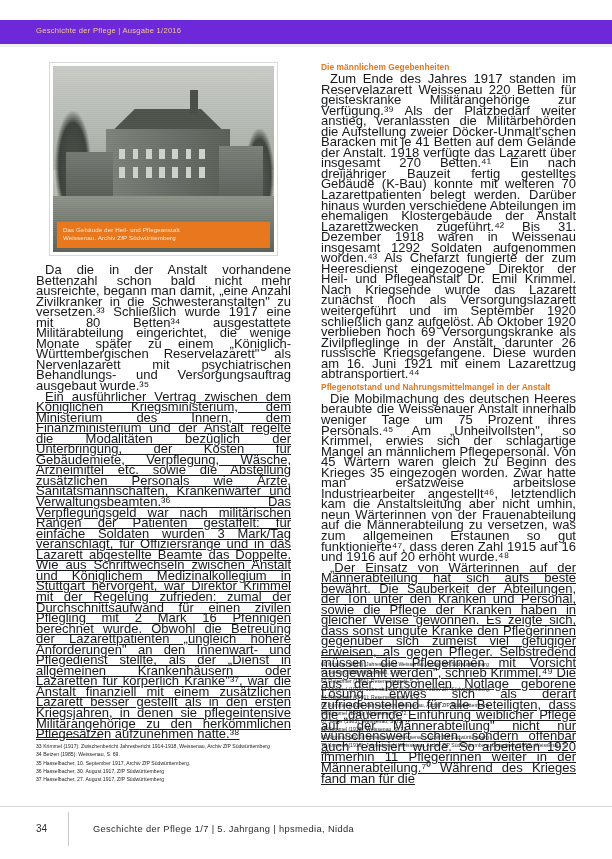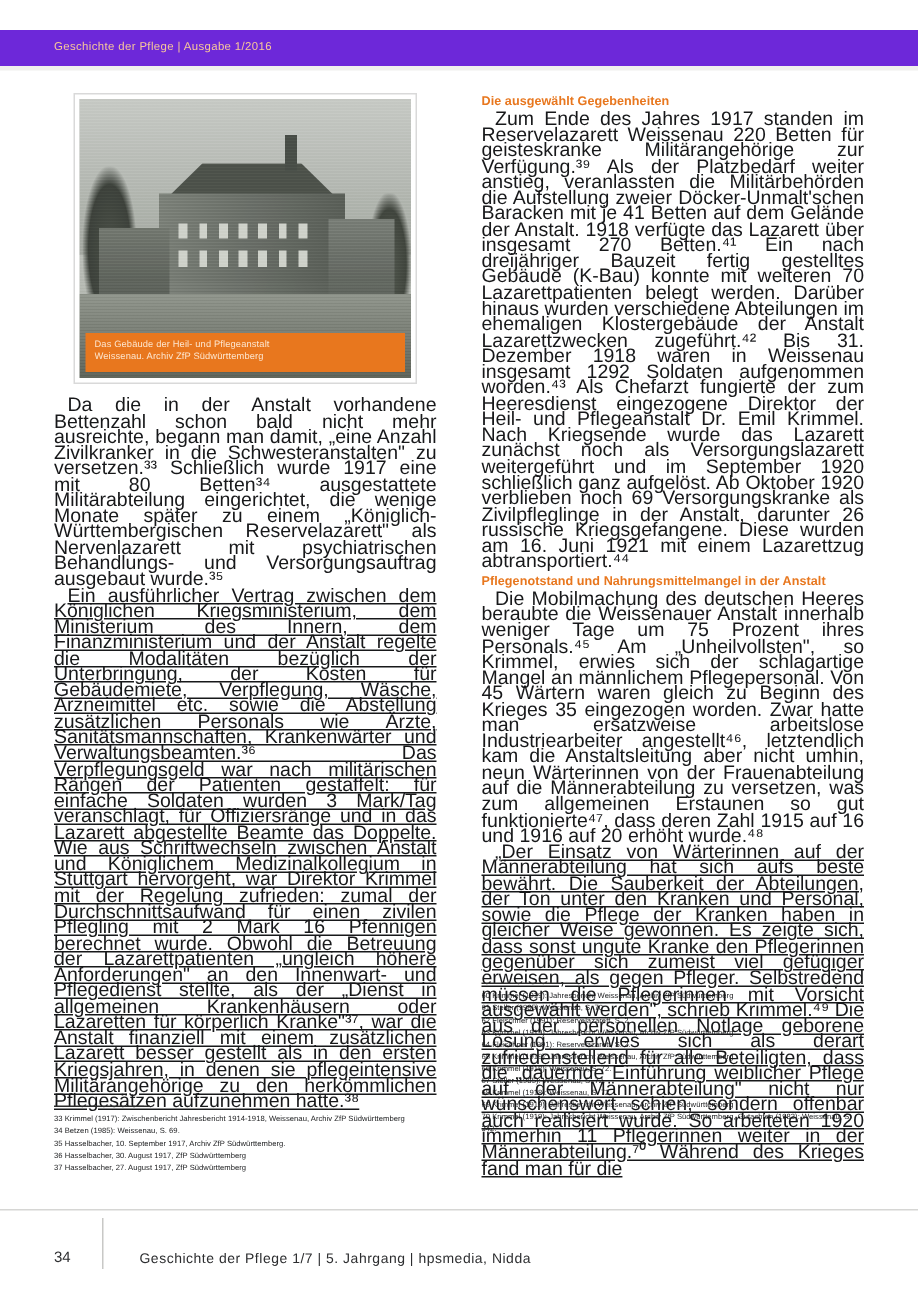--- a/index.html
+++ b/index.html
@@ -220,21 +220,21 @@
     height: 1px;
     background: #d6d6d4;
   }
   .footer {
     position: absolute;
     left: 36px;
     top: 812px;
     width: 540px;
     height: 34px;
     display: flex;
-    align-items: flex-end;
+    align-items: center;
   }
   .folio {
     font-size: 10px;
     color: #2c2d2f;
     width: 26px;
     line-height: 14px;
   }
   .folio-divider {
     width: 1px;
     height: 34px;
@@ -304,21 +304,21 @@
   <div class="fn-block" style="left:36px; top:737px;">
     <div class="fn-rule"></div>
     <div class="fn-item wrap">33 Krimmel (1917): Zwischenbericht Jahresbericht 1914-1918, Weissenau, Archiv ZfP Südwürttemberg</div>
     <div class="fn-item">34 Betzen (1985): Weissenau, S. 69.</div>
     <div class="fn-item">35 Hasselbacher, 10. September 1917, Archiv ZfP Südwürttemberg.</div>
     <div class="fn-item">36 Hasselbacher, 30. August 1917, ZfP Südwürttemberg</div>
     <div class="fn-item">37 Hasselbacher, 27. August 1917, ZfP Südwürttemberg</div>
   </div>
 
   <div class="col col-right">
-    <h2 class="section-head">Die ausgewählt Gegebenheiten</h2>
+    <h2 class="section-head">Die männlichem Gegebenheiten</h2>
     <p class="body">Zum Ende des Jahres 1917 standen im Reservelazarett Weissenau 220 Betten für geisteskranke Militärangehörige zur Verfügung.³⁹ Als der Platzbedarf weiter anstieg, veranlassten die Militärbehörden die Aufstellung zweier Döcker-Unmalt'schen Baracken mit je 41 Betten auf dem Gelände der Anstalt. 1918 verfügte das Lazarett über insgesamt 270 Betten.⁴¹ Ein nach dreijähriger Bauzeit fertig gestelltes Gebäude (K-Bau) konnte mit weiteren 70 Lazarettpatienten belegt werden. Darüber hinaus wurden verschiedene Abteilungen im ehemaligen Klostergebäude der Anstalt Lazarettzwecken zugeführt.⁴² Bis 31. Dezember 1918 waren in Weissenau insgesamt 1292 Soldaten aufgenommen worden.⁴³ Als Chefarzt fungierte der zum Heeresdienst eingezogene Direktor der Heil- und Pflegeanstalt Dr. Emil Krimmel. Nach Kriegsende wurde das Lazarett zunächst noch als Versorgungslazarett weitergeführt und im September 1920 schließlich ganz aufgelöst. Ab Oktober 1920 verblieben noch 69 Versorgungskranke als Zivilpfleglinge in der Anstalt, darunter 26 russische Kriegsgefangene. Diese wurden am 16. Juni 1921 mit einem Lazarettzug abtransportiert.⁴⁴</p>
 
     <h2 class="section-head spaced">Pflegenotstand und Nahrungsmittelmangel in der Anstalt</h2>
     <p class="body">Die Mobilmachung des deutschen Heeres beraubte die Weissenauer Anstalt innerhalb weniger Tage um 75 Prozent ihres Personals.⁴⁵ Am „Unheilvollsten", so Krimmel, erwies sich der schlagartige Mangel an männlichem Pflegepersonal. Von 45 Wärtern waren gleich zu Beginn des Krieges 35 eingezogen worden. Zwar hatte man ersatzweise arbeitslose Industriearbeiter angestellt⁴⁶, letztendlich kam die Anstaltsleitung aber nicht umhin, neun Wärterinnen von der Frauenabteilung auf die Männerabteilung zu versetzen, was zum allgemeinen Erstaunen so gut funktionierte⁴⁷, dass deren Zahl 1915 auf 16 und 1916 auf 20 erhöht wurde.⁴⁸</p>
     <p class="body spaced">„Der Einsatz von Wärterinnen auf der Männerabteilung hat sich aufs beste bewährt. Die Sauberkeit der Abteilungen, der Ton unter den Kranken und Personal, sowie die Pflege der Kranken haben in gleicher Weise gewonnen. Es zeigte sich, dass sonst ungute Kranke den Pflegerinnen gegenüber sich zumeist viel gefügiger erweisen, als gegen Pfleger. Selbstredend müssen die Pflegerinnen mit Vorsicht ausgewählt werden", schrieb Krimmel.⁴⁹ Die aus der personellen Notlage geborene Lösung erwies sich als derart zufriedenstellend für alle Beteiligten, dass die „dauernde Einführung weiblicher Pflege auf der Männerabteilung" nicht nur wünschenswert schien, sondern offenbar auch realisiert wurde. So arbeiteten 1920 immerhin 11 Pflegerinnen weiter in der Männerabteilung.⁷⁰ Während des Krieges fand man für die</p>
   </div>
 
   <div class="fn-block" style="left:321px; top:655px;">
     <div class="fn-rule"></div>
     <div class="fn-item">60 Krimmel (1919): Jahresbericht Weissenau, Archiv ZfP Südwürttemberg</div>

